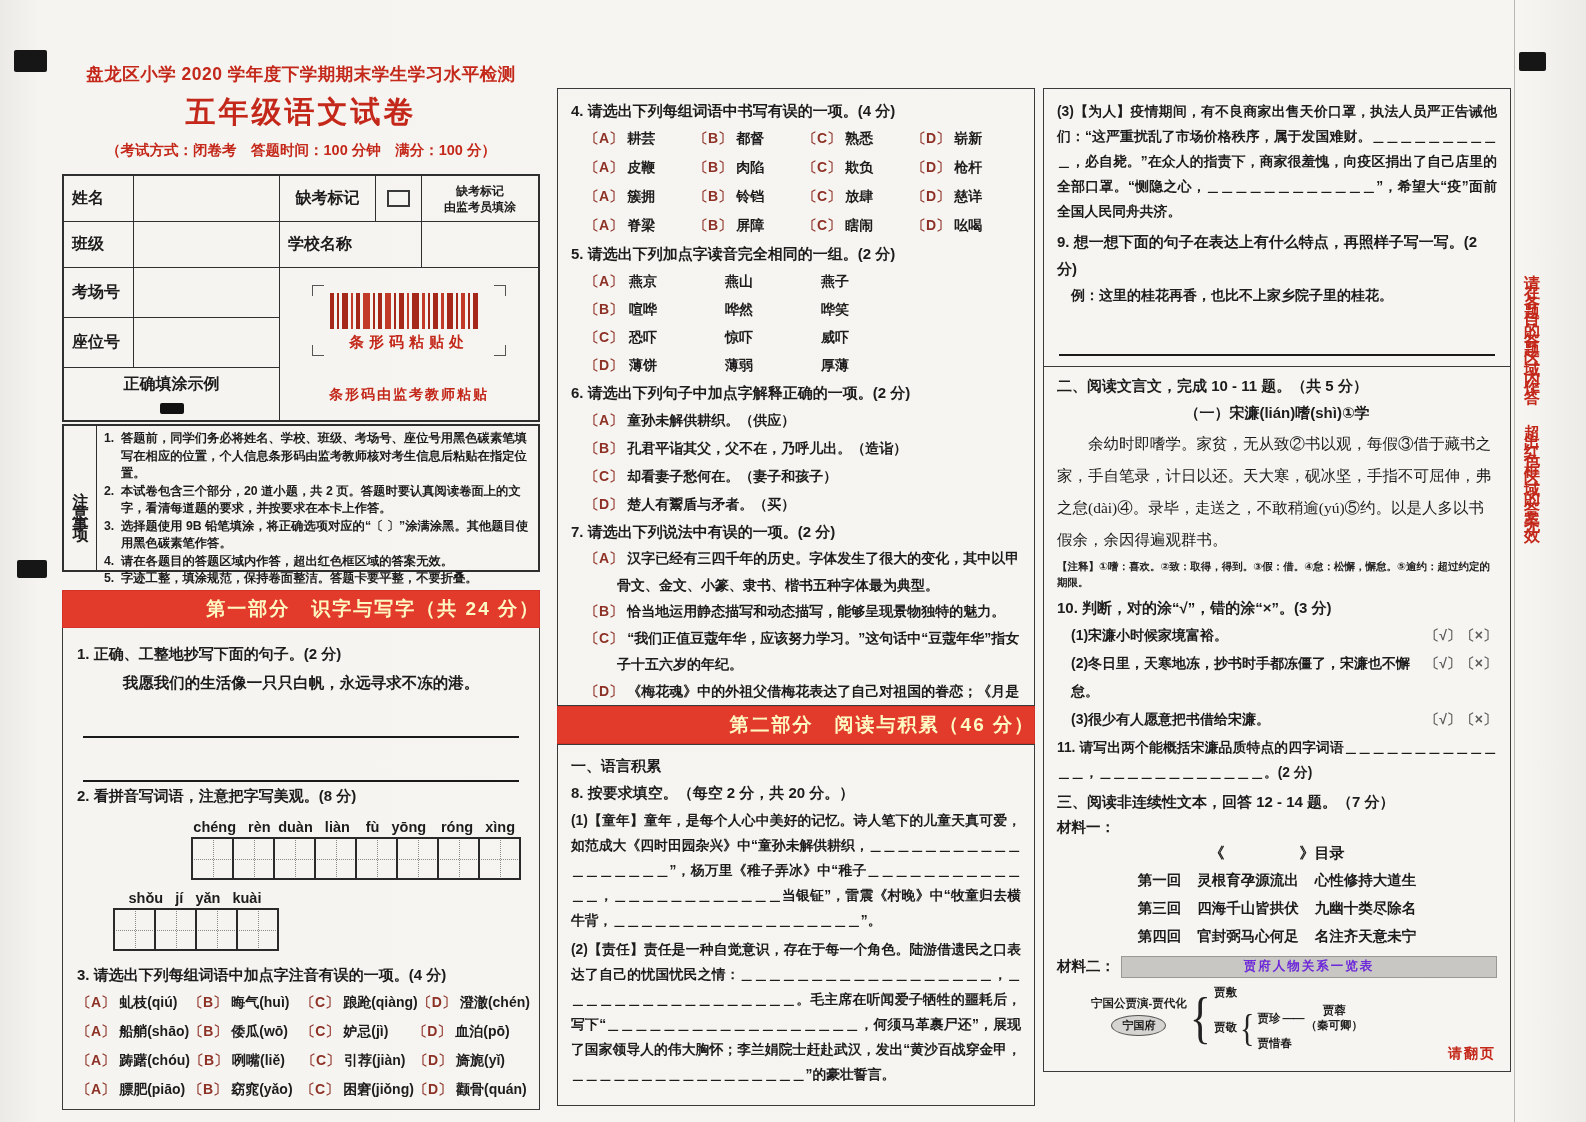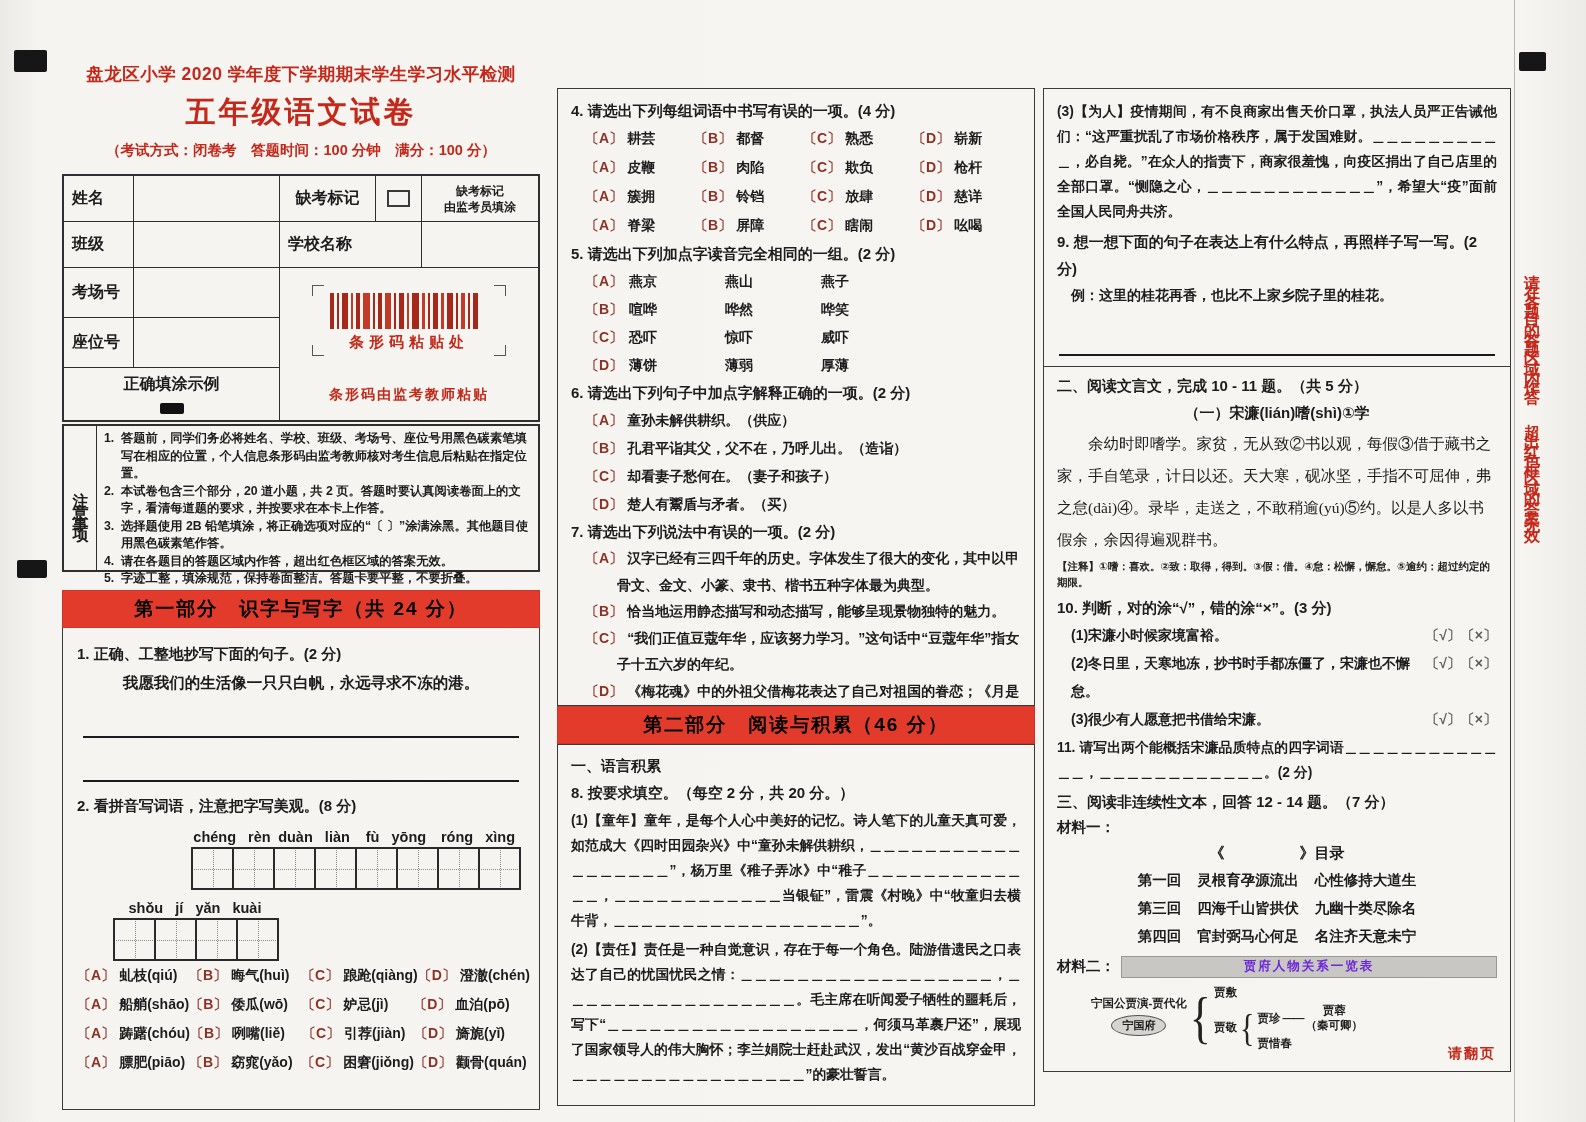--- a/index.html
+++ b/index.html
@@ -38,21 +38,21 @@
   .fill-ex{grid-column:1/3;grid-row:5;border-right:1.6px solid #2f2f2f;border-bottom:none;flex-direction:column;justify-content:center;gap:8px;}
   .fill-mark{width:24px;height:11px;background:#111;border-radius:2px;}
   
   .notice{margin-top:2px;border:2px solid #2f2f2f;display:flex;height:144px;}
   .notice-label{width:32px;border-right:1.6px solid #2f2f2f;display:flex;align-items:center;justify-content:center;
     writing-mode:vertical-rl;text-orientation:upright;font-weight:700;font-size:16px;letter-spacing:12px;padding-top:10px;}
   .notice-items{margin:4px 6px 4px 4px;padding-left:20px;list-style:none;counter-reset:n;font-size:12.3px;font-weight:700;line-height:17.5px;}
   .notice-items li{position:relative;}
   .notice-items li::before{counter-increment:n;content:counter(n)". ";position:absolute;left:-17px;}
   
-  .banner{background:#e23b2c;color:#000000;font-weight:700;font-size:19px;text-align:center;height:38px;line-height:38px;letter-spacing:2px;box-shadow:0 0 0 1px #d33326 inset;}
+  .banner{background:#e23b2c;color:#fef9c3;font-weight:700;font-size:19px;text-align:right;height:38px;line-height:38px;letter-spacing:2px;box-shadow:0 0 0 1px #d33326 inset;}
   .banner1{margin-top:18px;}
   .qbox{border:1.8px solid #3a3a3a;background:transparent;overflow:hidden;}
   .qbox1{height:469px;border-top:none;padding:12px 14px 0;}
   .qbox2a{height:608px;padding:8px 13px 0;}
   .qbox2b{height:352px;padding:8px 13px 0;}
   .qbox3{height:974px;padding:8px 13px 0;position:relative;}
   .q-title{font-weight:700;font-size:15px;line-height:27px;}
   
   .copy-sentence{font-weight:700;font-size:15.5px;text-align:center;margin-top:6px;}
   .ans-line{border-bottom:2px solid #1a1a1a;height:42px;margin:0 6px;}
@@ -189,35 +189,35 @@
         <span class="fill-mark"></span>
       </div>
     </div>
 
     <div class="notice">
       <div class="notice-label">注意事项</div>
       <ol class="notice-items">
 
       <li>答题前，同学们务必将姓名、学校、班级、考场号、座位号用黑色碳素笔填写在相应的位置，个人信息条形码由监考教师核对考生信息后粘贴在指定位置。</li>
           <li>本试卷包含三个部分，20 道小题，共 2 页。答题时要认真阅读卷面上的文字，看清每道题的要求，并按要求在本卡上作答。</li>
-          <li>选择题使用 2B 铅笔填涂，将正确选项对应的“〔 〕”涂满涂黑。其他题目使用黑色碳素笔作答。</li>
+          <li>选择题使用 9B 铅笔填涂，将正确选项对应的“〔 〕”涂满涂黑。其他题目使用黑色碳素笔作答。</li>
           <li>请在各题目的答题区域内作答，超出红色框区域的答案无效。</li>
           <li>字迹工整，填涂规范，保持卷面整洁。答题卡要平整，不要折叠。</li>
         </ol>
     </div>
 
     <div class="banner banner1">第一部分　识字与写字（共 24 分）</div>
 
     <div class="qbox qbox1">
       <div class="q-title">1. 正确、工整地抄写下面的句子。(2 分)</div>
       <div class="copy-sentence">我愿我们的生活像一只只白帆，永远寻求不冻的港。</div>
       <div class="ans-line"></div>
       <div class="ans-line"></div>
 
-      <div class="q-title" style="margin-top:10px">2. 看拼音写词语，注意把字写美观。(8 分)</div>
+      <div class="q-title" style="">2. 看拼音写词语，注意把字写美观。(8 分)</div>
       <div class="py-row">
         <div class="py-group">
             <div class="py">chéng   rèn</div>
           <div class="boxes">
               <span class="tian"></span>
               <span class="tian"></span>
             </div>
           </div>
         <div class="py-group">
             <div class="py">duàn   liàn</div>
@@ -246,20 +246,21 @@
             <div class="py">shǒu   jí   yǎn   kuài</div>
           <div class="boxes">
               <span class="tian"></span>
               <span class="tian"></span>
               <span class="tian"></span>
               <span class="tian"></span>
             </div>
           </div>
       </div>
 
+      <div class="q-title" style="margin-top:10px">3. 请选出下列每组词语中加点字注音有误的一项。(4 分)</div>
       <div>
 
           <div class="opt-row4">
             <span class="cell"><span class="ok">〔A〕</span><span>虬枝(qiú)</span></span>
             <span class="cell"><span class="ok">〔B〕</span><span>晦气(huì)</span></span>
             <span class="cell"><span class="ok">〔C〕</span><span>踉跄(qiàng)</span></span>
             <span class="cell"><span class="ok">〔D〕</span><span>澄澈(chén)</span></span>
           </div>
 
           <div class="opt-row4">

